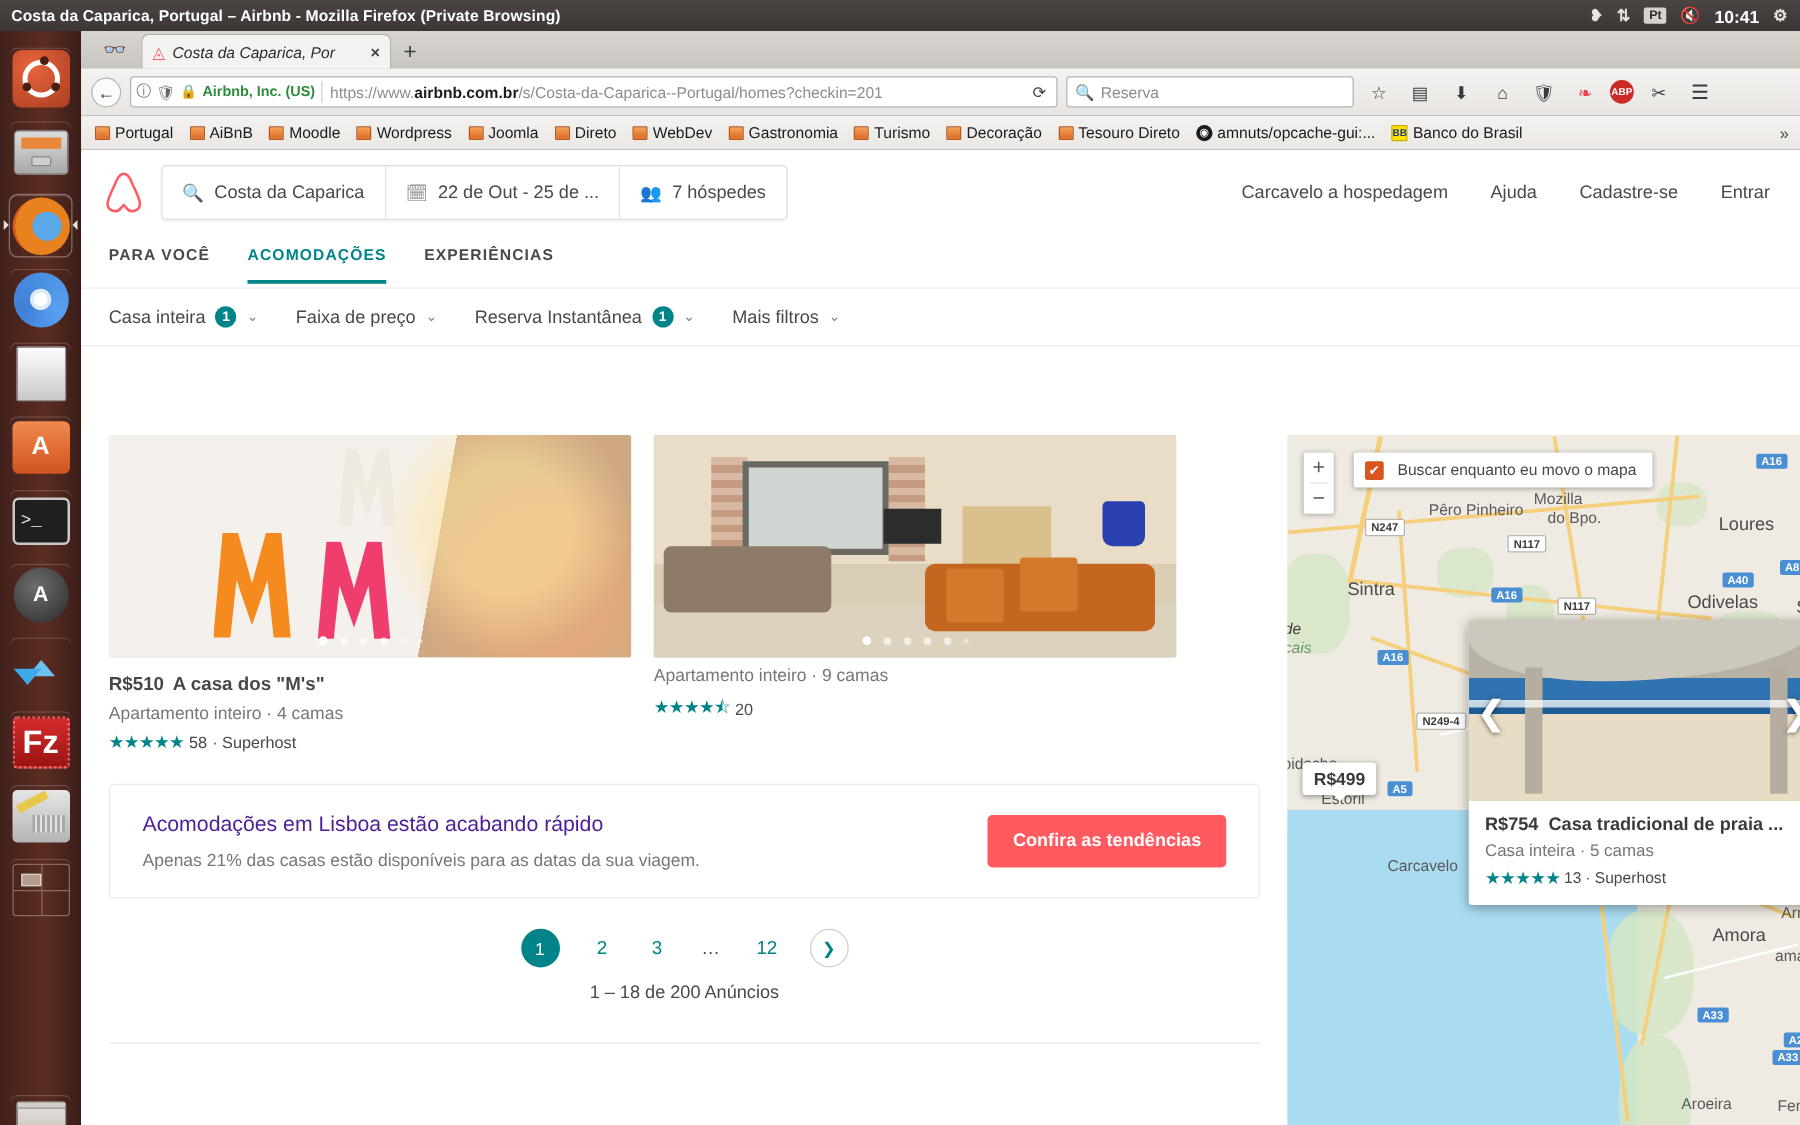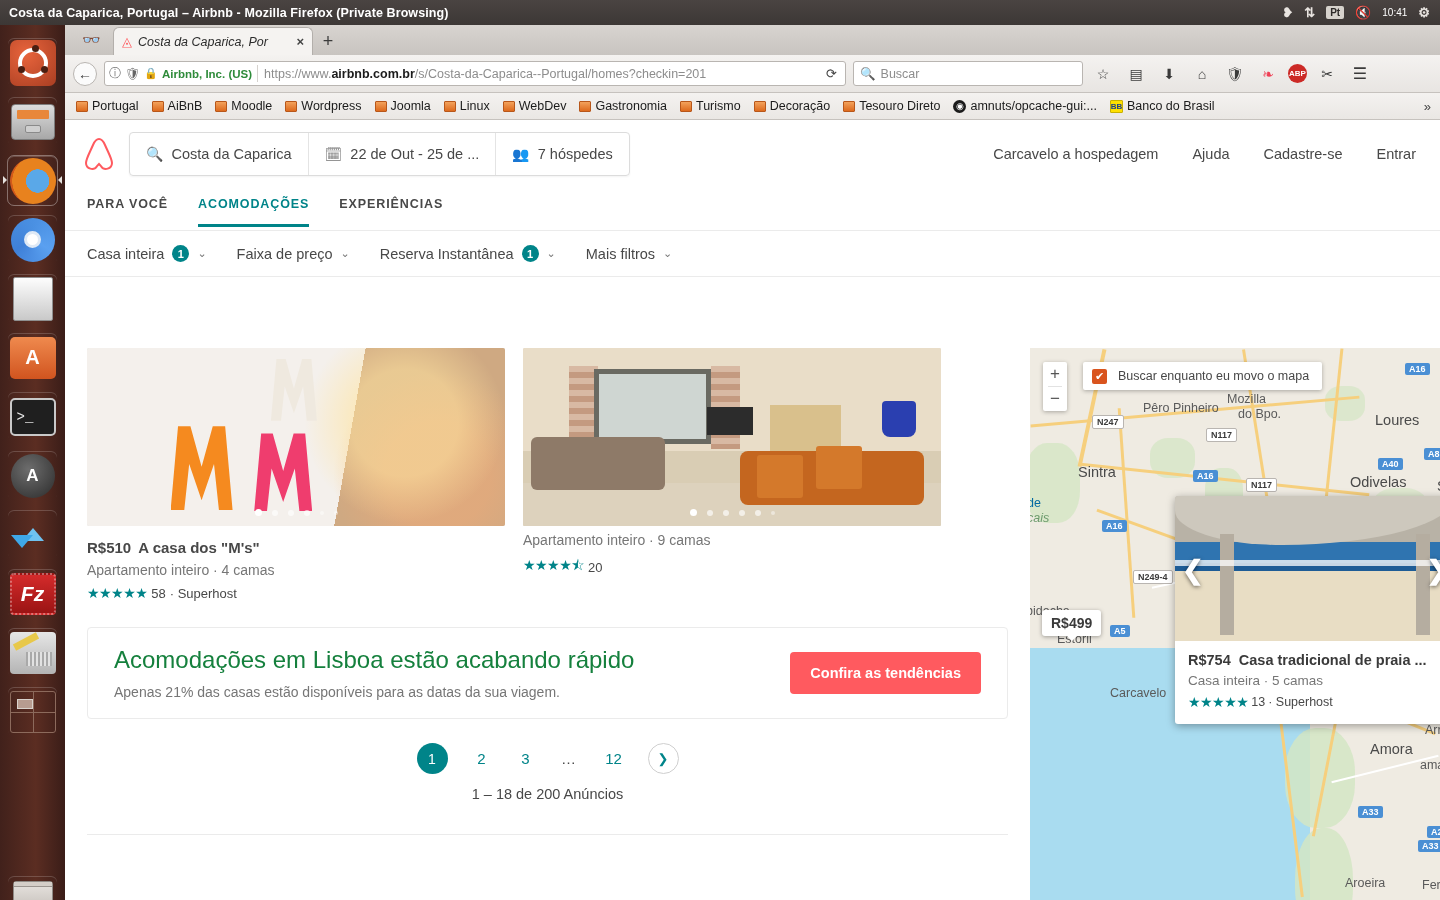--- a/index.html
+++ b/index.html
@@ -17,21 +17,21 @@
     color: #ffffff; font-size: 12.5px; font-weight: bold;
     display: flex; align-items: center;
   }
   #titlebar .tb-title { margin-left: 9px; letter-spacing: .1px; }
   #tray { margin-left: auto; display: flex; align-items: center; gap: 11px; padding-right: 10px; }
   #tray .tr { color: #e8e4e0; font-size: 13px; line-height: 1; display:flex; align-items:center;}
   #tray .kbd {
     background: #d6d2cc; color: #2e2b29; font-size: 10px; font-weight: bold;
     border-radius: 2px; padding: 1px 4px; line-height: 11px;
   }
-  #tray .clock { font-size: 10px; font-weight: normal; color: #fff; }
+  #tray .clock { font-size: 14px; font-weight: bold; color: #fff; }
 
   
   #launcher {
     position: absolute; left: 0; top: 25px; width: 65px; height: 875px;
     background: linear-gradient(to right, #41211b 0%, #5b2d22 55%, #3a1d18 100%);
     padding-top: 8px;
   }
   .lnk { width: 49px; height: 49px; margin: 5px auto 10px auto; border-radius: 6px;
          position: relative; display:flex; align-items:center; justify-content:center;
          box-shadow: inset 0 1px 0 rgba(255,255,255,.18); }
@@ -55,21 +55,21 @@
   .ic-soft{width:46px;height:42px;border-radius:5px;background:linear-gradient(#ef8a4e,#d1541f);
       display:flex;align-items:center;justify-content:center;color:#fff;font-weight:bold;font-size:20px;}
   .ic-term{width:46px;height:38px;border-radius:5px;background:#1f1f1f;border:2px solid #c9c9c9;
       color:#e8e8e8;font-family:"Liberation Mono",monospace;font-size:14px;display:flex;align-items:center;padding-left:5px;}
   .ic-upd{width:44px;height:44px;border-radius:50%;background:radial-gradient(circle at 40% 35%,#6d6d6d,#2b2b2b);
       display:flex;align-items:center;justify-content:center;color:#fff;font-size:17px;font-weight:bold;}
   .ic-db{width:44px;height:40px;display:flex;align-items:center;justify-content:center;}
   .ic-db b{width:0;height:0;border-left:11px solid transparent;border-right:11px solid transparent;border-bottom:13px solid #6fc2f0;}
   .ic-db i{width:0;height:0;border-left:11px solid transparent;border-right:11px solid transparent;border-top:13px solid #3fa8e8;margin-left:-22px;margin-top:14px;position:absolute}
   .ic-fz{width:46px;height:42px;border-radius:4px;background:linear-gradient(#d42b2b,#9b1414);
-     color:#fff;font-weight:bold;font-style:italic;font-size:21px;display:flex;align-items:center;justify-content:center;
+     color:#fff;font-weight:bold;font-size:26px;display:flex;align-items:center;justify-content:center;
      border:2px dotted rgba(255,255,255,.35);}
   .ic-clean{width:46px;height:42px;border-radius:4px;background:linear-gradient(#e6e6e6,#b4b4b4);position:relative;overflow:hidden;}
   .ic-clean b{position:absolute;left:3px;top:6px;width:26px;height:7px;background:#e8c84a;transform:rotate(-28deg);}
   .ic-clean i{position:absolute;left:16px;top:20px;width:26px;height:14px;background:repeating-linear-gradient(90deg,#a9a9a9 0 2px,#e2e2e2 2px 4px);}
   .ic-ws{width:46px;height:42px;border:1px solid #8c6a5c;border-radius:3px;position:relative;}
   .ic-ws b{position:absolute;left:50%;top:0;bottom:0;width:1px;background:#8c6a5c;}
   .ic-ws i{position:absolute;left:0;right:0;top:50%;height:1px;background:#8c6a5c;}
   .ic-ws u{position:absolute;left:6px;top:7px;width:16px;height:10px;border:1px solid #d8d2cc;background:#b79c90;}
   .ic-trash{width:40px;height:40px;background:linear-gradient(#e8e4e0,#b8b2ac);border-radius:3px 3px 8px 8px;
       border:1px solid #8f8a85;}
@@ -154,21 +154,21 @@
   .dots i.s{width:4px;height:4px;background:rgba(255,255,255,.45);}
   .ctitle{margin-top:13px;font-size:15px;color:#484848;font-weight:bold;}
   .ctitle .pr{font-weight:bold;}
   .ctitle .nm{font-weight:bold;margin-left:7px;}
   .csub{margin-top:6px;font-size:14px;color:#767676;}
   .crow{margin-top:7px;display:flex;align-items:center;gap:4px;font-size:13px;color:#484848;}
   .stars{color:#008489;font-size:14px;letter-spacing:-.5px;}
 
   #promo{margin:26px 22px 0 22px;border:1px solid #ebebeb;border-radius:4px;height:92px;
      display:flex;align-items:center;padding:0 26px;}
-  #promo .ptxt h3{font-size:24px;color:#15803d;font-weight:normal;}
+  #promo .ptxt h3{font-size:17px;color:#4c1d95;font-weight:normal;}
   #promo .ptxt p{margin-top:10px;font-size:14px;color:#767676;}
   #promo .btn{margin-left:auto;background:#ff5a5f;color:#fff;font-size:14.5px;font-weight:bold;
      padding:13px 20px;border-radius:4px;}
 
   #pager{margin-top:24px;display:flex;justify-content:center;align-items:center;gap:24px;}
   .pg{font-size:15px;color:#008489;width:20px;text-align:center;}
   .pg.cur{background:#008489;color:#fff;width:31px;height:31px;border-radius:50%;
      display:flex;align-items:center;justify-content:center;font-size:14px;}
   .pg.dots3{color:#484848;letter-spacing:2px;}
   .pg.next{width:31px;height:31px;border:1px solid #cfcfcf;border-radius:50%;display:flex;
@@ -348,21 +348,21 @@
         <span style="color:#777;font-size:12px">ⓘ</span>
         <span style="color:#666;font-size:12px">🛡</span>
         <span class="lock">🔒</span>
         <span class="owner">Airbnb, Inc. (US)</span>
       </span>
       <span class="url"><span>https://www.</span><b>airbnb.com.br</b><span>/s/Costa-da-Caparica--Portugal/homes?checkin=201</span></span>
       <span class="reload">⟳</span>
     </div>
     <div id="searchbar">
       <span style="color:#3a3a3a">🔍</span>
-      <span>Buscar</span>
+      <span>Reserva</span>
     </div>
     <div class="tbicon">☆</div>
     <div class="tbicon">▤</div>
     <div class="tbicon">⬇</div>
     <div class="tbicon">⌂</div>
     <div class="tbicon">🛡</div>
     <div class="tbicon pocket">❧</div>
     <div class="tbicon abp">ABP</div>
     <div class="tbicon">✂</div>
     <div class="tbicon menu">☰</div>
@@ -384,21 +384,21 @@
     <div class="bm">
         <span class="bmico"></span>
         <span>Wordpress</span>
       </div>
     <div class="bm">
         <span class="bmico"></span>
         <span>Joomla</span>
       </div>
     <div class="bm">
         <span class="bmico"></span>
-        <span>Linux</span>
+        <span>Direto</span>
       </div>
     <div class="bm">
         <span class="bmico"></span>
         <span>WebDev</span>
       </div>
     <div class="bm">
         <span class="bmico"></span>
         <span>Gastronomia</span>
       </div>
     <div class="bm">
@@ -614,21 +614,21 @@
       <div class="mlabel" style="left:113px;top:53px">Pêro Pinheiro</div>
       <div class="mlabel" style="left:197px;top:44px">Mozilla</div>
       <div class="mlabel" style="left:208px;top:59px">do Bpo.</div>
       <div class="mlabel big" style="left:345px;top:64px">Loures</div>
       <div class="mlabel big" style="left:48px;top:116px">Sintra</div>
       <div class="mlabel big" style="left:320px;top:126px">Odivelas</div>
       <div class="mlabel" style="left:27px;top:284px">Estoril</div>
       <div class="mlabel" style="left:80px;top:338px">Carcavelo</div>
       <div class="mlabel big" style="left:407px;top:130px">Sacav</div>
 
-      <div class="mlabel" style="left:-3px;top:148px;color:#0369a1">de</div>
+      <div class="mlabel" style="left:-3px;top:148px;font-style:italic;color:#404040">de</div>
       <div class="mlabel" style="left:-3px;top:163px;font-style:italic;color:#6d9b6d">cais</div>
       <div class="mlabel" style="left:-4px;top:256px">bideche</div>
       <div class="mlabel" style="left:215px;top:320px">Costa da</div>
       <div class="mlabel" style="left:214px;top:334px">Caparica</div>
       <div class="mlabel big" style="left:340px;top:393px">Amora</div>
       <div class="mlabel" style="left:315px;top:528px">Aroeira</div>
       <div class="mlabel" style="left:392px;top:530px">Fernão</div>
       <div class="mlabel" style="left:398px;top:350px">Se</div>
       <div class="mlabel" style="left:395px;top:375px">Arre</div>
       <div class="mlabel" style="left:390px;top:410px">ama</div>

